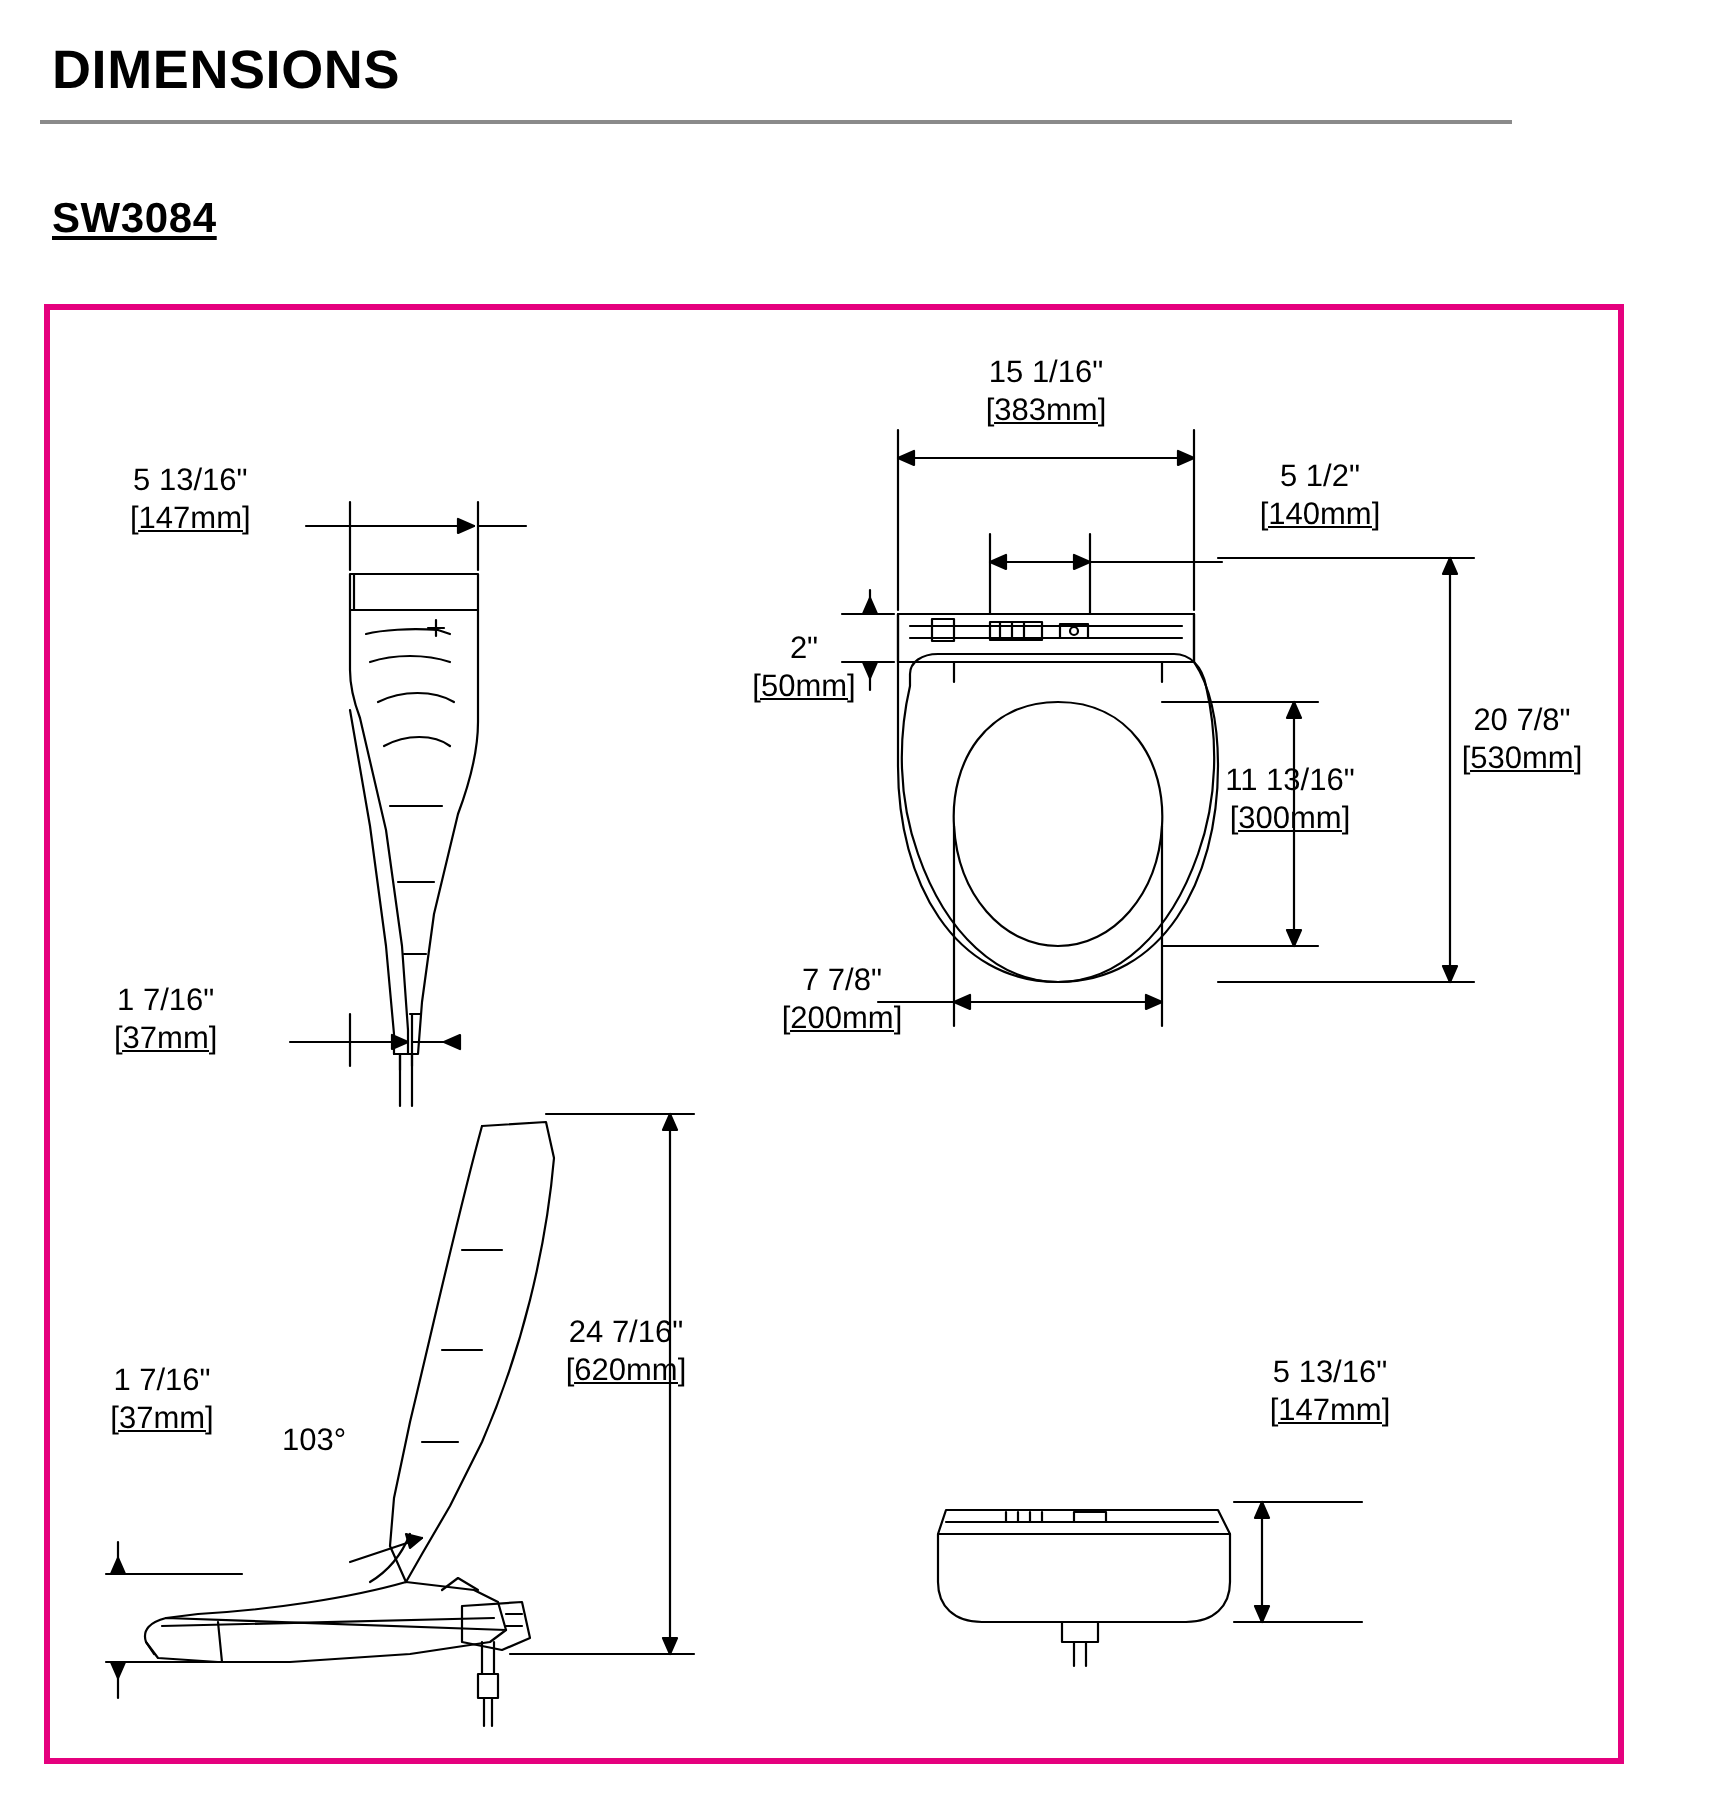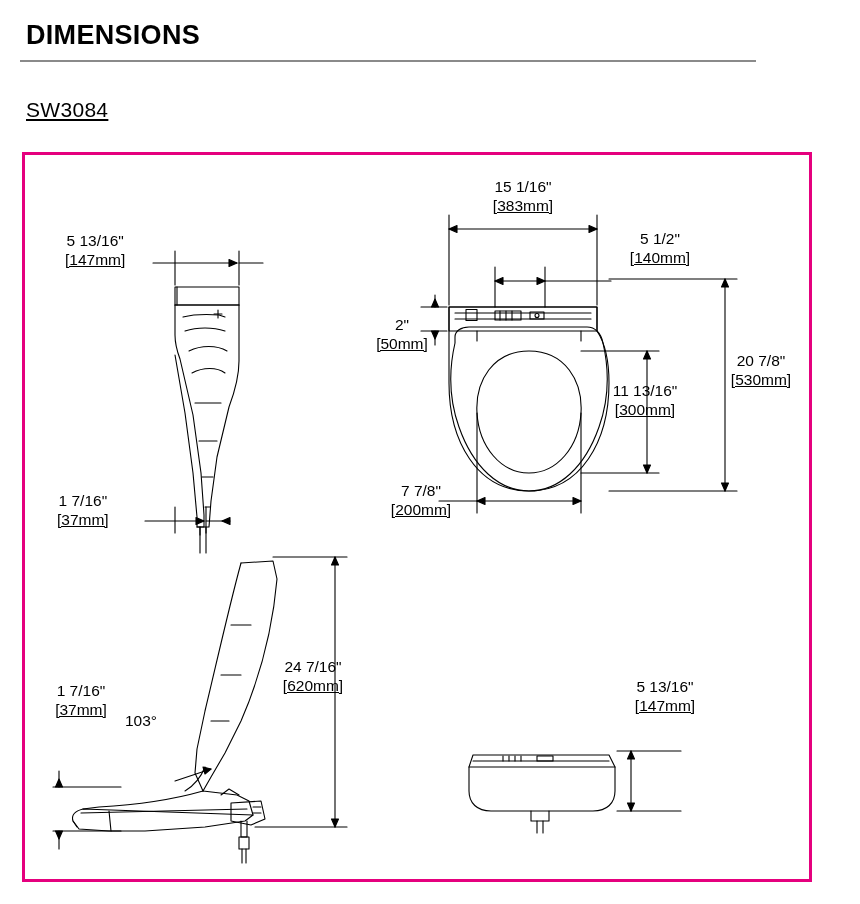--- a/index.html
+++ b/index.html
@@ -35,21 +35,21 @@
     top: 60px;
     width: 736px;
     height: 2px;
     background: #8a8a8a;
   }
   .model {
     position: absolute;
     left: 26px;
     top: 98px;
     font-size: 21px;
-    font-weight: normal;
+    font-weight: bold;
     text-decoration: underline;
     letter-spacing: 0.3px;
   }
   
   .frame {
     position: absolute;
     left: 22px;
     top: 152px;
     width: 790px;
     height: 730px;
@@ -341,21 +341,21 @@
     <div class="dim" style="left:236px; top:502px; width:104px;">
       <span>24 7/16"</span>
       <span class="l2">[620mm]</span>
     </div>
 
     <div class="dim" style="left:14px; top:526px; width:84px;">
       <span>1 7/16"</span>
       <span class="l2">[37mm]</span>
     </div>
 
-    <div class="dim" style="left:100px; top:556px;text-align:right;">
+    <div class="dim" style="left:116px; top:556px;text-align:right;">
       <span>103°</span>
     </div>
 
     <div class="dim" style="left:588px; top:522px; width:104px;">
       <span>5 13/16"</span>
       <span class="l2">[147mm]</span>
     </div>
 
   </div>
 </div>

